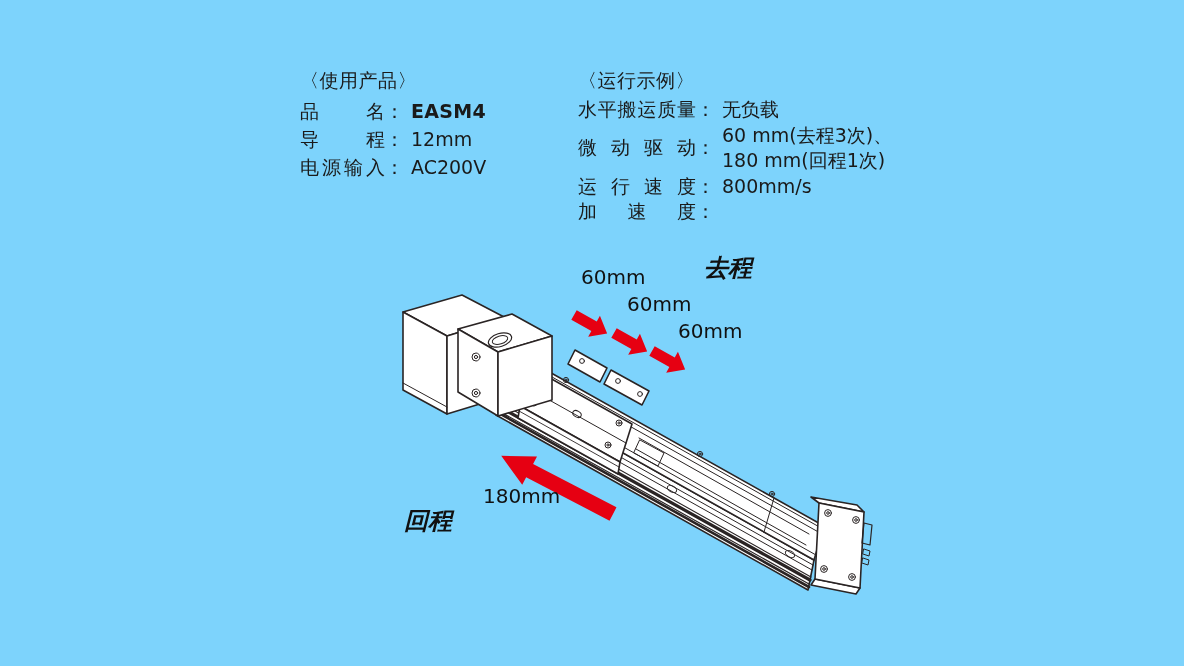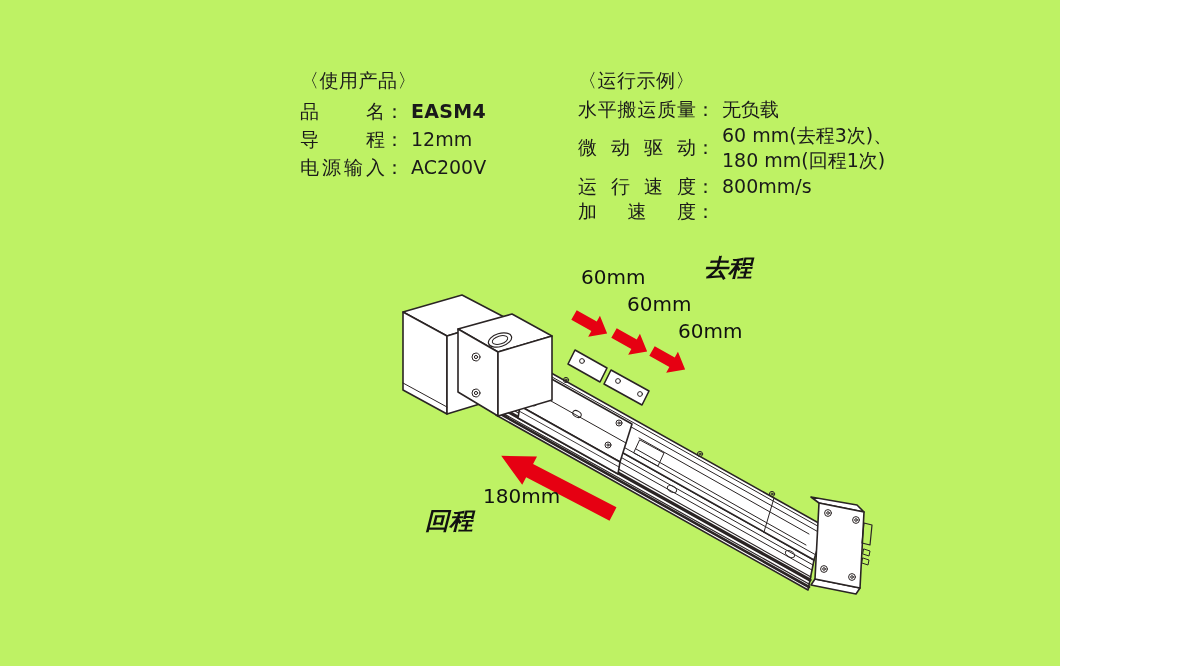--- a/index.html
+++ b/index.html
@@ -1,17 +1,17 @@
 <!DOCTYPE html>
 <html><head>
 <meta charset="utf-8">
 <style>
   html,body{margin:0;padding:0;background:#fff;}
   .canvas{
-    position:relative;width:1060px;height:666px;background:#bef264;overflow:hidden;
+    position:relative;width:1184px;height:666px;background:#7dd3fc;overflow:hidden;
     font-family:"DejaVu Sans","Liberation Sans",sans-serif;color:#1a1a1a;
   }
   
   .spec{position:absolute;font-size:19px;}
   .spec-left{left:300px;top:66px;}
   .spec-right{left:578px;top:66px;}
   .sec-title{line-height:28px;margin-bottom:3px;letter-spacing:0.5px;}
   .spec-left .row{display:flex;align-items:flex-start;line-height:28px;}
   .spec-right .row{display:flex;align-items:center;line-height:25.5px;}
   .jlabel{display:inline-block;text-align:justify;text-align-last:justify;}
@@ -22,21 +22,21 @@
   .val-bold{font-weight:bold;letter-spacing:0.3px;text-align:right;}
   sup.acc{font-size:13px;line-height:0;vertical-align:4px;}
   
   .dlabel{position:absolute;font-size:20px;white-space:nowrap;color:#111;}
   .dlabel-bold{font-weight:bold;font-size:24px;font-style:italic;}
   .lbl-60-1{left:581px;top:265px;}
   .lbl-60-2{left:627px;top:292px;}
   .lbl-60-3{left:678px;top:319px;}
   .lbl-forward{left:704px;top:252px;}
   .lbl-180{left:483px;top:484px;}
-  .lbl-return{left:425px;top:505px;}
+  .lbl-return{left:404px;top:505px;}
   
   svg.draw{position:absolute;left:0;top:0;width:1184px;height:666px;}
   .ln{stroke:#2a2424;fill:none;stroke-linecap:round;stroke-linejoin:round;}
   .face{stroke:#2a2424;fill:#ffffff;stroke-width:1.6;stroke-linejoin:round;}
   .w1{stroke-width:1;} .w12{stroke-width:1.2;}
   .w26{stroke-width:2.6;} .w32{stroke-width:3.2;}
   .arrow{fill:#e60012;stroke:none;}
 </style>
 </head>
 <body>

